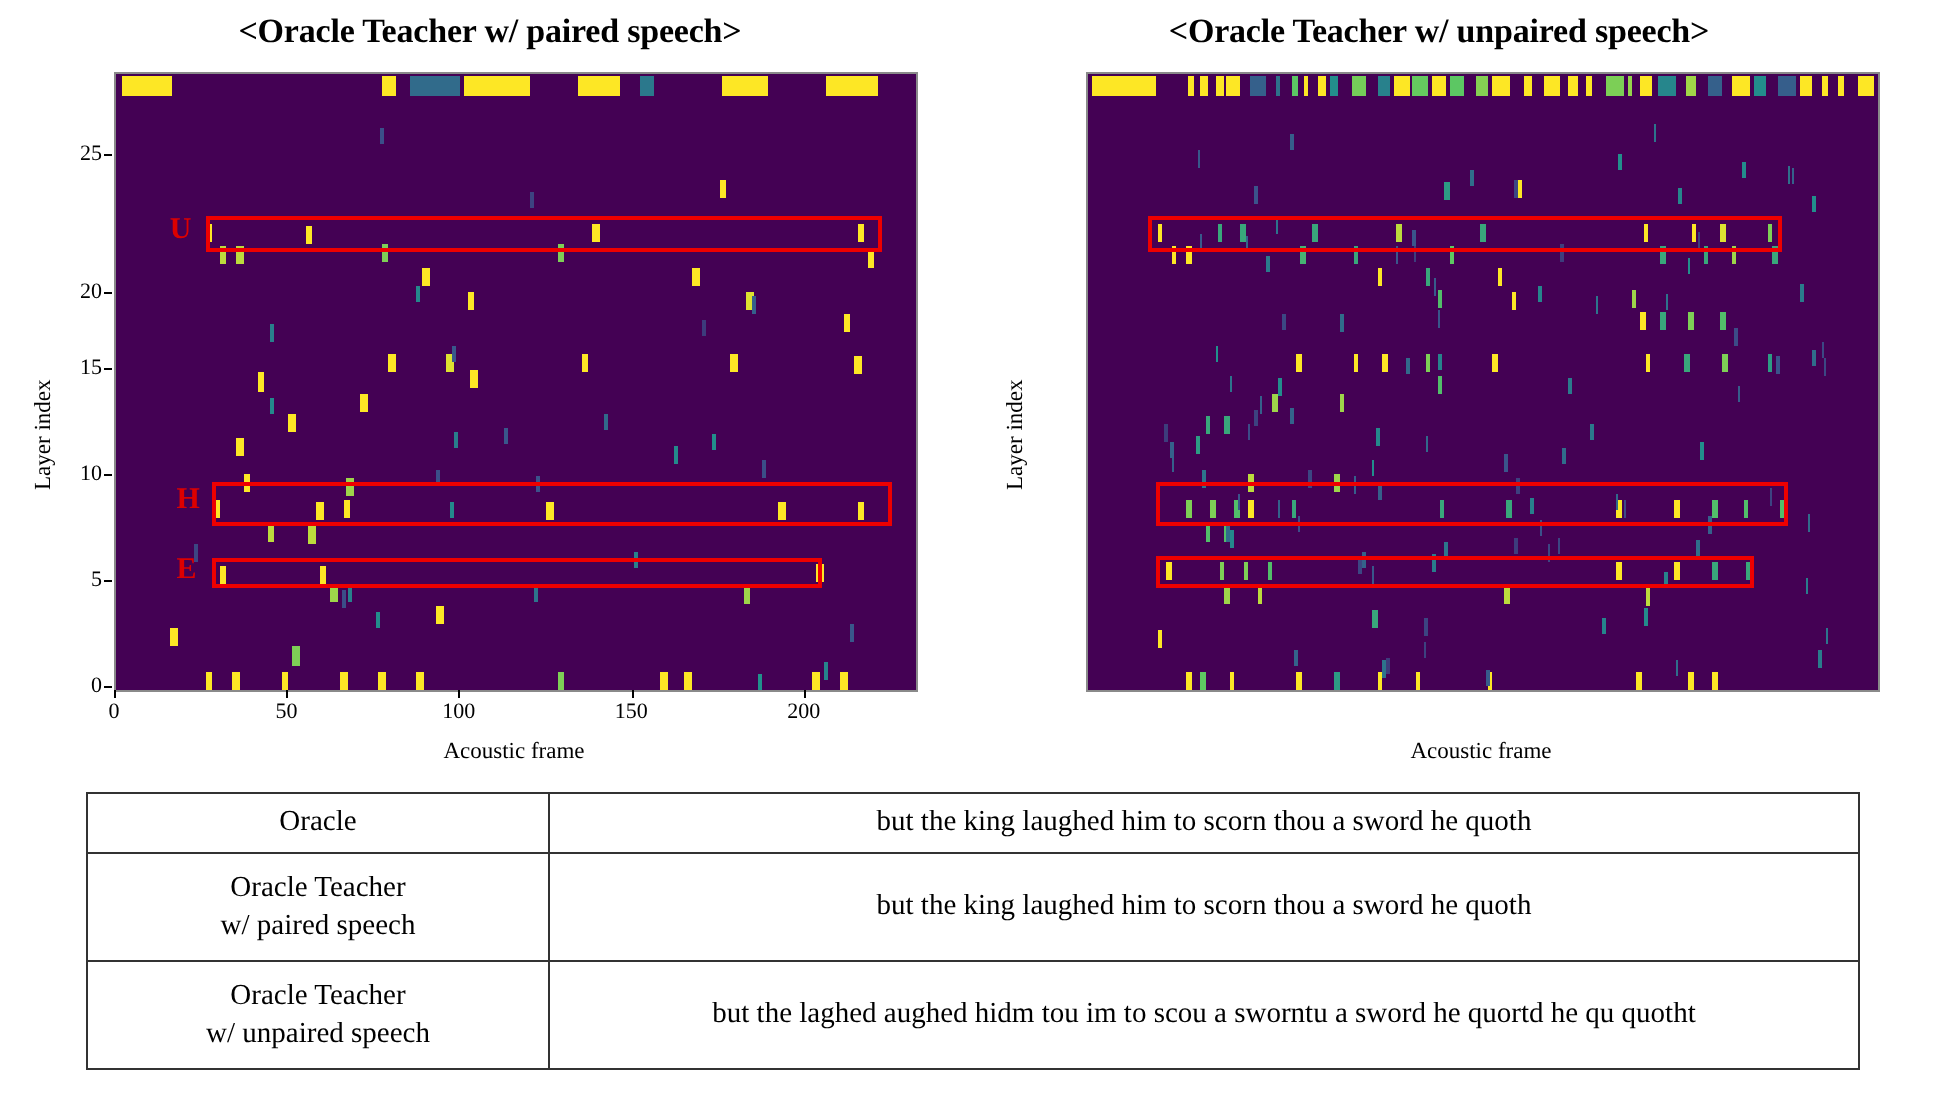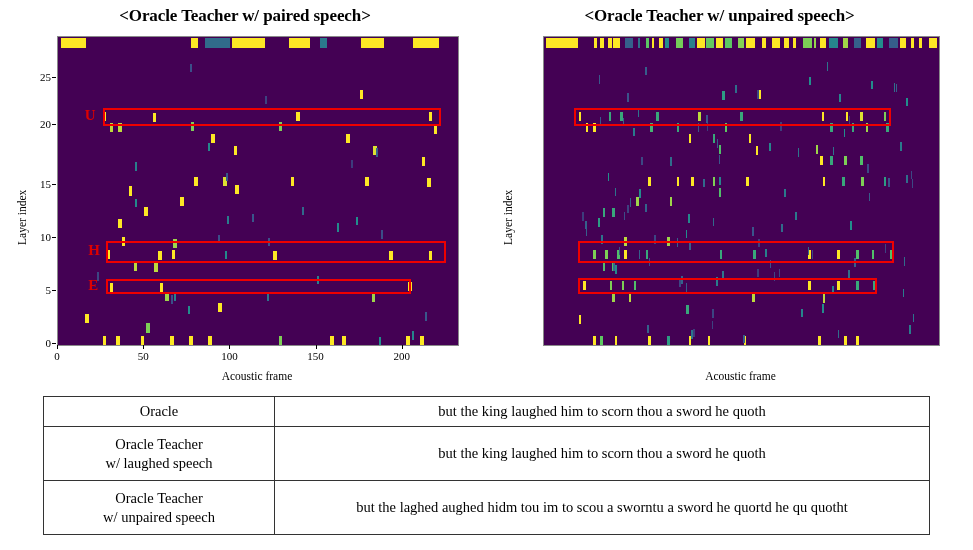--- a/index.html
+++ b/index.html
@@ -230,21 +230,21 @@
     <div class="redlabel" id="rl-l-e" style="left: 88.2759px; top: 277.586px;">E</div>
 
     <div class="ylabel">Layer index</div>
     <div class="xlabel">Acoustic frame</div>
 
     <div id="lyticks">
         <div class="ytick" style="left: 21px; top: 337px;">0<span class="tickmark"></span></div>
         <div class="ytick" style="left: 21px; top: 283.897px;">5<span class="tickmark"></span></div>
         <div class="ytick" style="left: 21px; top: 230.793px;">10<span class="tickmark"></span></div>
         <div class="ytick" style="left: 21px; top: 177.69px;">15<span class="tickmark"></span></div>
-        <div class="ytick" style="left: 21px; top: 118px;">20<span class="tickmark"></span></div>
+        <div class="ytick" style="left: 21px; top: 140px;">20<span class="tickmark"></span></div>
         <div class="ytick" style="left: 21px; top: 71.4828px;">25<span class="tickmark"></span></div>
       </div>
     <div id="lxticks">
         <div class="xtick" style="left: 42px; top: 350px;">0<span class="tickmark"></span></div>
         <div class="xtick" style="left: 128.207px; top: 350px;">50<span class="tickmark"></span></div>
         <div class="xtick" style="left: 214.414px; top: 350px;">100<span class="tickmark"></span></div>
         <div class="xtick" style="left: 300.621px; top: 350px;">150<span class="tickmark"></span></div>
         <div class="xtick" style="left: 386.828px; top: 350px;">200<span class="tickmark"></span></div>
       </div>
   </div>
@@ -490,21 +490,21 @@
       <tbody>
         <tr class="row-h1">
           <td class="labelcell">
             <span>Oracle</span>
           </td>
           <td class="textcell">but the king laughed him to scorn thou a sword he quoth</td>
         </tr>
         <tr class="row-h2">
           <td class="labelcell">
             <span>Oracle Teacher</span><br>
-            <span>w/ laughed speech</span>
+            <span>w/ paired speech</span>
           </td>
           <td class="textcell">but the king laughed him to scorn thou a sword he quoth</td>
         </tr>
         <tr class="row-h2">
           <td class="labelcell">
             <span>Oracle Teacher</span><br>
             <span>w/ unpaired speech</span>
           </td>
           <td class="textcell">but the laghed aughed hidm tou im to scou a sworntu a sword he quortd he qu quotht</td>
         </tr>

